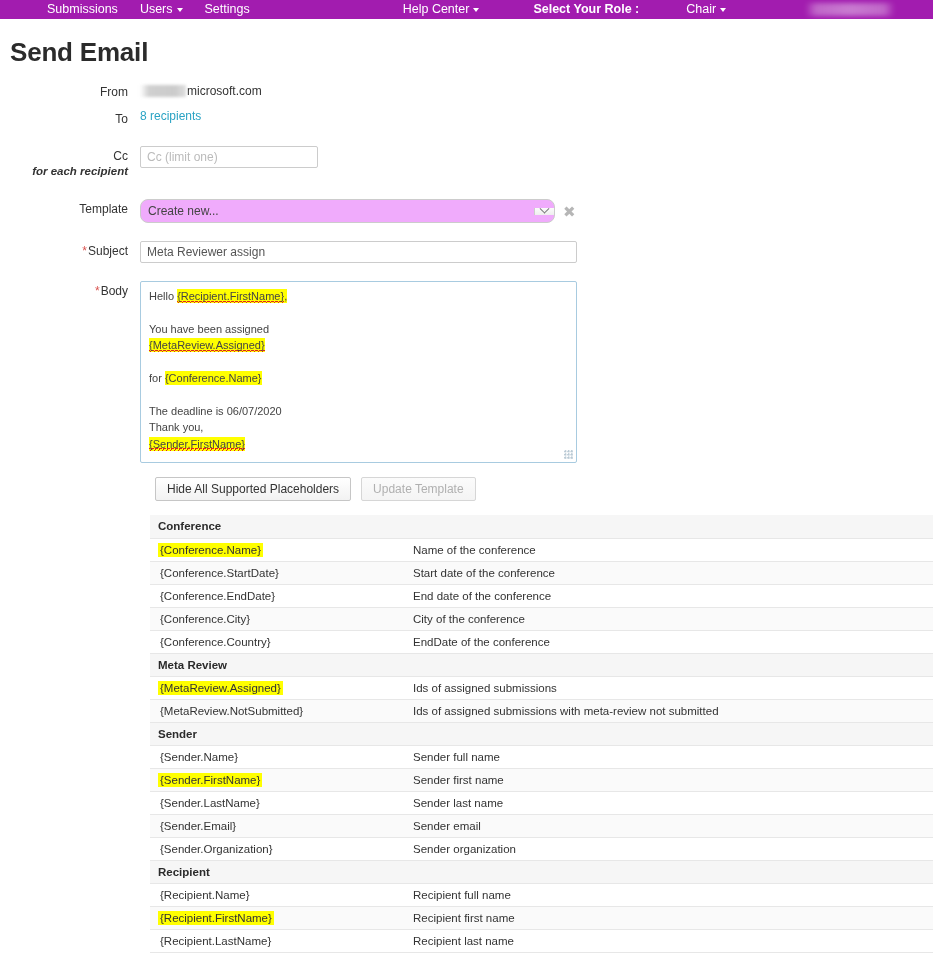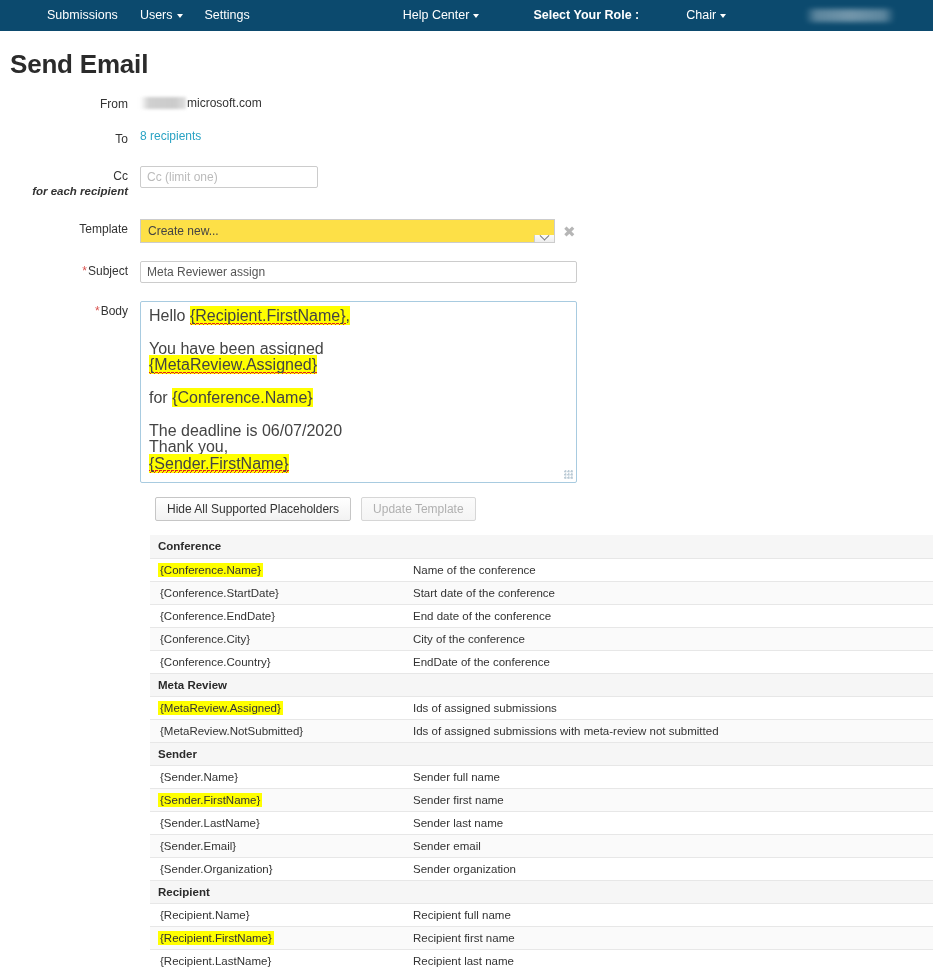--- a/index.html
+++ b/index.html
@@ -8,22 +8,22 @@
     width: 933px; height: 968px;
     background: #ffffff;
     font-family: "Liberation Sans", sans-serif;
     font-size: 12px;
     color: #333333;
     overflow: hidden;
   }
 
   
   .navbar {
-    height: 31px;
-    background: #0c4a6e;
+    height: 19px;
+    background: #a21caf;
     display: flex;
     align-items: center;
     width: 100%;
     color: #ffffff;
     font-size: 12.5px;
   }
   .nav-left { display: flex; align-items: center; padding-left: 36px; }
   .nav-mid  { display: flex; align-items: center; margin-left: 131px; gap: 32px; }
   .nav-right{ display: flex; align-items: center; margin-left: 56px; }
   .nav-item {
@@ -120,23 +120,23 @@
   }
   input.txt::placeholder { color: #bbbbbb; }
   #cc-input { width: 178px; }
   #subject-input { width: 437px; }
 
   
   .select-wrap { display: flex; align-items: center; }
   .select-box {
     width: 415px; height: 24px;
     border: 1px solid #cccccc;
-    border-radius: 0;
-    background: #fde047;
-    display: flex; align-items: flex-end;
+    border-radius: 8px;
+    background: #f0abfc;
+    display: flex; align-items: center;
     cursor: pointer;
   }
   .select-text {
     flex: 1 1 auto;
     line-height: 22px;
     padding-left: 7px;
     font-size: 12px;
     color: #444;
     overflow: hidden; white-space: nowrap;
   }
@@ -162,21 +162,21 @@
   }
 
   
   .body-box {
     position: relative;
     width: 437px; height: 182px;
     border: 1px solid #a8cbe0;
     border-radius: 2px;
     background: #ffffff;
     padding: 6px 8px 0 8px;
-    font-size: 16px;
+    font-size: 11px;
     color: #444444;
     line-height: 16.4px;
     overflow: hidden;
     cursor: text;
   }
   .body-box .ln { white-space: pre; height: 16.4px; }
   .hl { background: #ffff00; padding: 1px 0; }
   .sp {
     
     background-image: repeating-linear-gradient(
@@ -276,21 +276,21 @@
   <div class="frow">
     <div class="flabel">From</div>
     <div class="fctrl">
       <div class="from-value">
         <span class="redacted-inline"></span>
           <span>microsoft.com</span>
       </div>
     </div>
   </div>
 
-  <div class="frow" style="margin-top:18px;">
+  <div class="frow" style="margin-top:10px;">
     <div class="flabel">To</div>
     <div class="fctrl">
       <a class="link">8 recipients</a>
     </div>
   </div>
 
   <div class="frow" style="margin-top:20px;">
     <div class="flabel">
       <span>Cc</span>
       <span class="sub">for each recipient</span>

